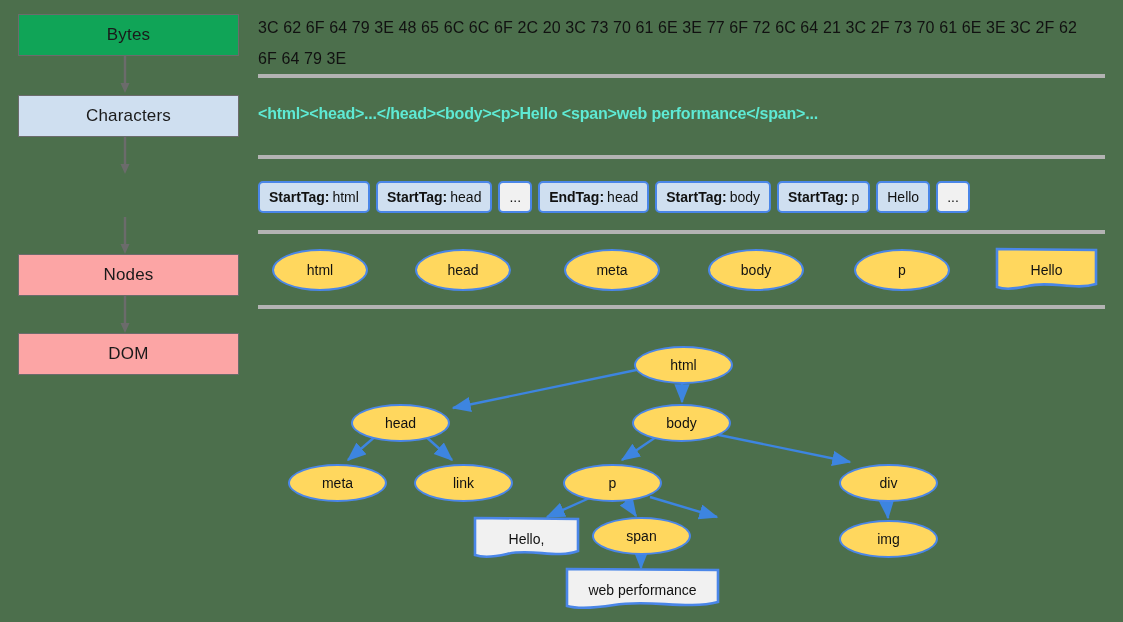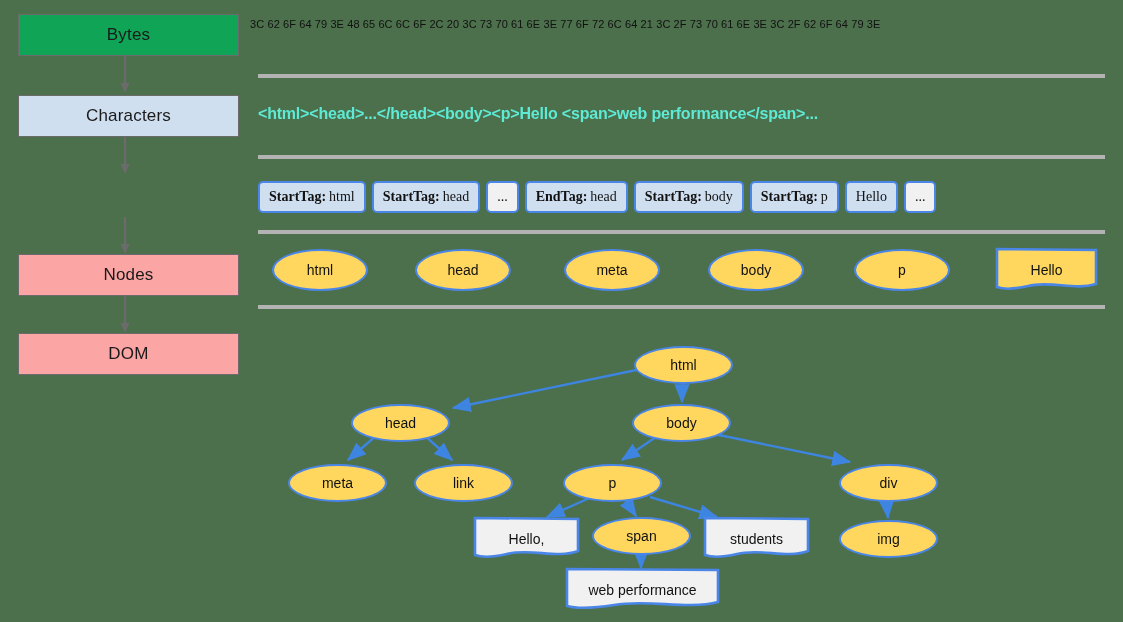--- a/index.html
+++ b/index.html
@@ -54,26 +54,26 @@
   .sep {
     position: absolute;
     left: 8px;
     width: 847px;
     height: 4px;
     background: #b3b3b3;
   }
 
   .bytes-text {
     position: absolute;
-    left: 0;
+    left: 8px;
     top: 12px;
     width: 840px;
-    font-size: 11px;
-    color: #111;
-    line-height: 25px;
+    font-size: 16px;
+    color: #111;
+    line-height: 31px;
     letter-spacing: .1px;
   }
 
   .chars-text {
     position: absolute;
     left: 8px;
     top: 105px;
     font-size: 16px;
     font-weight: bold;
     color: #5eead4;
@@ -82,21 +82,20 @@
 
   
   #tokens-row {
     position: absolute;
     left: 8px;
     top: 181px;
     height: 32px;
     display: flex;
     align-items: center;
     gap: 6px;
-    font-family: Liberation Serif, serif;
   }
   .token {
     height: 32px;
     box-sizing: border-box;
     border: 2px solid #4a86e8;
     border-radius: 5px;
     background: #cfdff0;
     display: flex;
     align-items: center;
     justify-content: center;
@@ -354,26 +353,20 @@
     <svg width="107" height="45" viewBox="0 0 107 45" preserveAspectRatio="none">
       <path d="M2,2 L105,3 L105,35 C84,43 58,32 34,38 C21,41 10,42 2,39 Z" fill="#f1f1f1" stroke="#4a86e8" stroke-width="2.6"></path>
     </svg>
     <span>Hello,</span>
   </div>
 
   <div class="tnode" style="left:592px; top:207px; width:99px; height:38px">
     <span>span</span>
   </div>
 
-  <div class="tdoc" style="left:703px; top:206px; width:107px; height:45px">
-    <svg width="107" height="45" viewBox="0 0 107 45" preserveAspectRatio="none">
-      <path d="M2,2 L105,3 L105,35 C84,43 58,32 34,38 C21,41 10,42 2,39 Z" fill="#f1f1f1" stroke="#4a86e8" stroke-width="2.6"></path>
-    </svg>
-    <span>students</span>
-  </div>
 
   <div class="tnode" style="left:839px; top:210px; width:99px; height:38px">
     <span>img</span>
   </div>
 
   <div class="tdoc" style="left:565px; top:257px; width:155px; height:45px">
     <svg width="155" height="45" viewBox="0 0 155 45" preserveAspectRatio="none">
       <path d="M2,2 L153,3 L153,35 C122,43 84,32 49,38 C30,41 13,42 2,39 Z" fill="#f1f1f1" stroke="#4a86e8" stroke-width="2.6"></path>
     </svg>
     <span>web performance</span>

